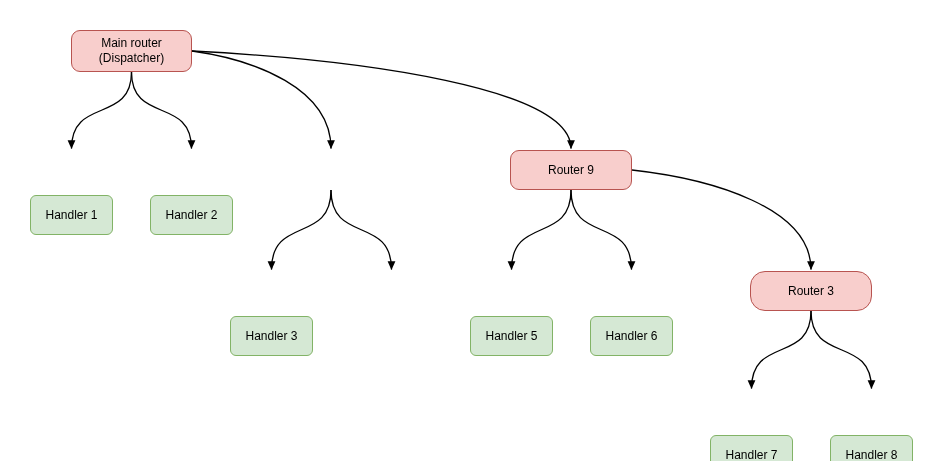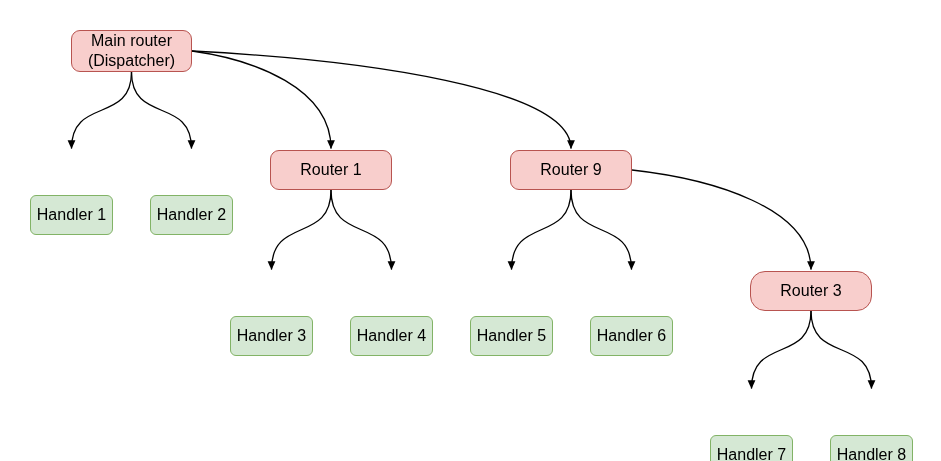--- a/index.html
+++ b/index.html
@@ -34,21 +34,21 @@
     width: 941px;
     height: 461px;
   }
   .node {
     position: absolute;
     box-sizing: border-box;
     display: flex;
     align-items: center;
     justify-content: center;
     text-align: center;
-    font-size: 16px;
+    font-size: 12px;
     line-height: 1.22;
     color: var(--text-color, #000000);
     padding: 16px 4px;
   }
   .node.router {
     background: var(--router-fill, #f8cecc);
     border: 1.3px solid var(--router-stroke, #b85450);
     border-radius: 9px;
   }
   .node.handler {
@@ -88,31 +88,25 @@
   <div class="nodes-layer">
       <div class="node router" style="left: 71px; top: 30px; width: 121px; height: 42px;">
         <span class="node-label">Main router (Dispatcher)</span>
       </div>
       <div class="node handler" style="left: 30px; top: 150px; width: 83px; height: 40px;">
         <span class="node-label">Handler 1</span>
       </div>
       <div class="node handler" style="left: 150px; top: 150px; width: 83px; height: 40px;">
         <span class="node-label">Handler 2</span>
       </div>
-      <div class="node router" style="left: 270px; top: 150px; width: 122px; height: 40px;">
-        <span class="node-label">Router 1</span>
-      </div>
       <div class="node router" style="left: 510px; top: 150px; width: 122px; height: 40px;">
         <span class="node-label">Router 9</span>
       </div>
       <div class="node handler" style="left: 230px; top: 271px; width: 83px; height: 40px;">
         <span class="node-label">Handler 3</span>
-      </div>
-      <div class="node handler" style="left: 350px; top: 271px; width: 83px; height: 40px;">
-        <span class="node-label">Handler 4</span>
       </div>
       <div class="node handler" style="left: 470px; top: 271px; width: 83px; height: 40px;">
         <span class="node-label">Handler 5</span>
       </div>
       <div class="node handler" style="left: 590px; top: 271px; width: 83px; height: 40px;">
         <span class="node-label">Handler 6</span>
       </div>
       <div class="node router" style="left: 750px; top: 271px; width: 122px; height: 40px; border-radius: 15px;">
         <span class="node-label">Router 3</span>
       </div>

